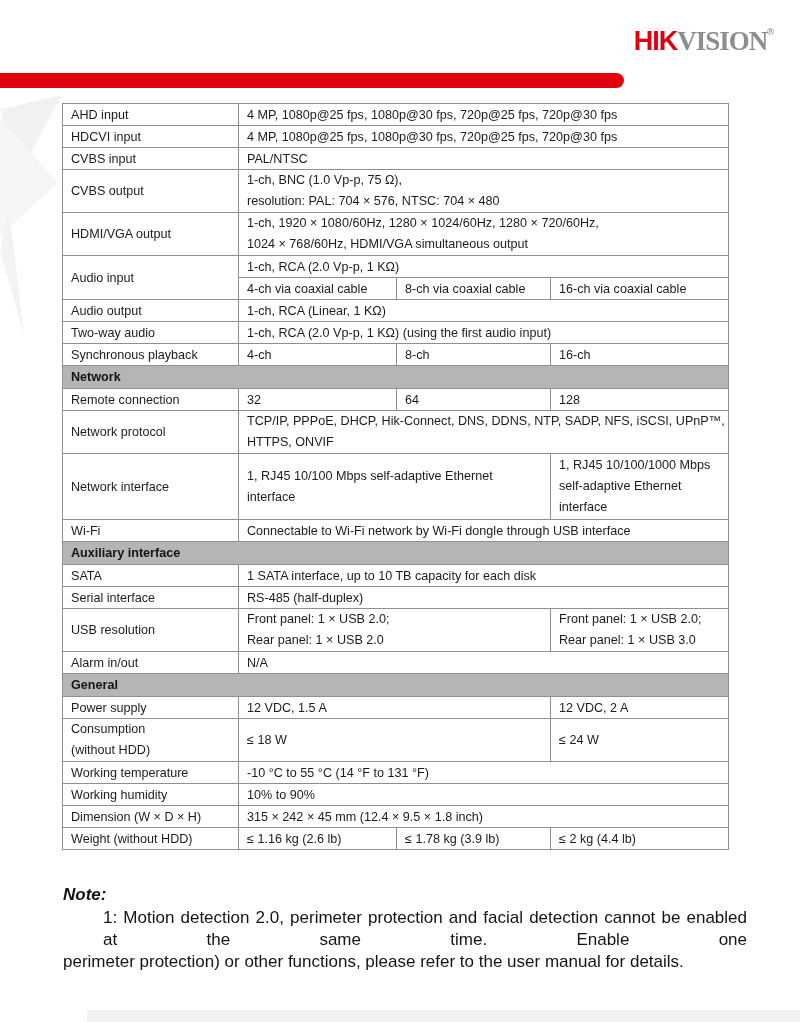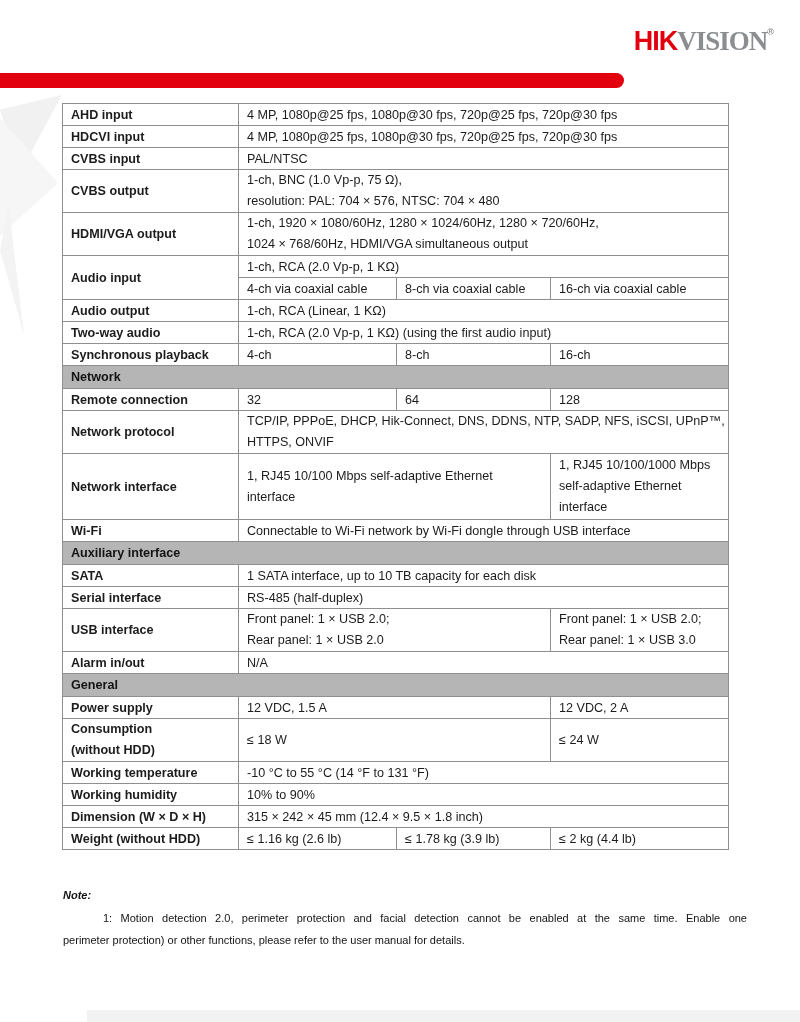--- a/index.html
+++ b/index.html
@@ -34,31 +34,31 @@
   table.spec{
     position:absolute;left:62px;top:103px;width:666px;
     border-collapse:collapse;table-layout:fixed;
     font-size:12.6px;color:#1c1c1c;
   }
   table.spec td{
     border:1px solid #8f8f8f;
     padding:0 8px;vertical-align:middle;line-height:20px;
     overflow:hidden;white-space:nowrap;
   }
-  table.spec .lbl{font-weight:bold;}
+  table.spec .lbl{font-weight:normal;}
   tr.rh{height:22px;}
   tr.rh2{height:43px;}
   tr.rh3{height:66px;}
   tr.sec{height:23px;}
   tr.sec td{background:#b5b5b5;font-weight:bold;color:#141414;}
   td .line{line-height:21px;}
   
   .note{
     position:absolute;left:63px;top:884px;width:684px;
-    font-size:11px;color:#141414;
+    font-size:17px;color:#141414;
   }
   .note .ntitle{font-weight:bold;font-style:italic;line-height:22px;margin-bottom:1px;}
   .note .nline{line-height:22px;}
   .note .just{text-align:justify;text-align-last:justify;margin-left:40px;}
   
   .footer-bar{
     position:absolute;left:87px;right:0;bottom:0;height:12px;
     background:#f2f2f3;
   }
 </style>
@@ -167,21 +167,21 @@
   </tr>
   <tr class="rh">
     <td class="lbl">SATA</td>
     <td colspan="3">1 SATA interface, up to 10 TB capacity for each disk</td>
   </tr>
   <tr class="rh">
     <td class="lbl">Serial interface</td>
     <td colspan="3">RS-485 (half-duplex)</td>
   </tr>
   <tr class="rh2">
-    <td class="lbl">USB interface</td>
+    <td class="lbl">USB resolution</td>
     <td colspan="2">
       <div class="line">Front panel: 1 × USB 2.0;</div>
       <div class="line">Rear panel: 1 × USB 2.0</div>
     </td>
     <td>
       <div class="line">Front panel: 1 × USB 2.0;</div>
       <div class="line">Rear panel: 1 × USB 3.0</div>
     </td>
   </tr>
   <tr class="rh">

